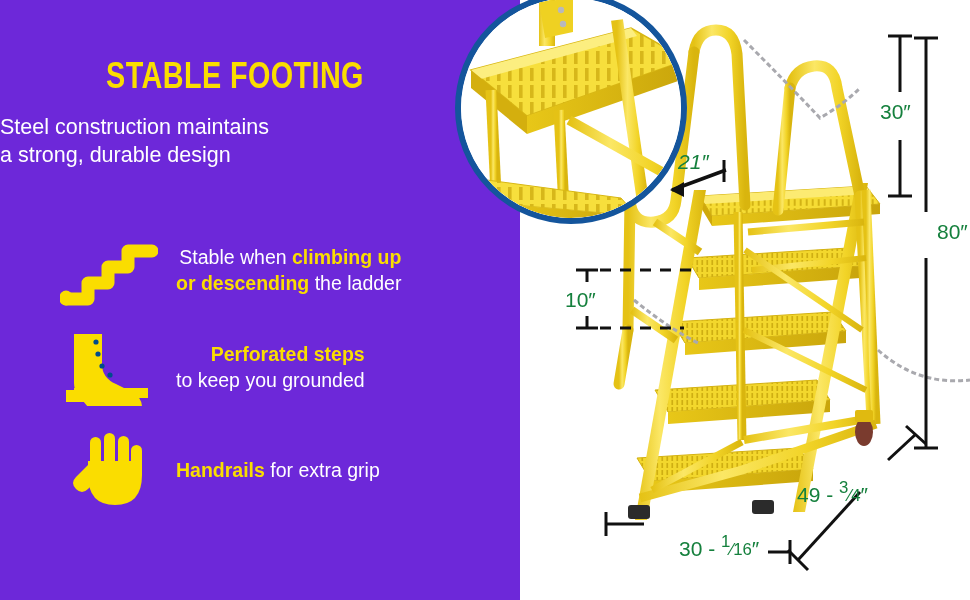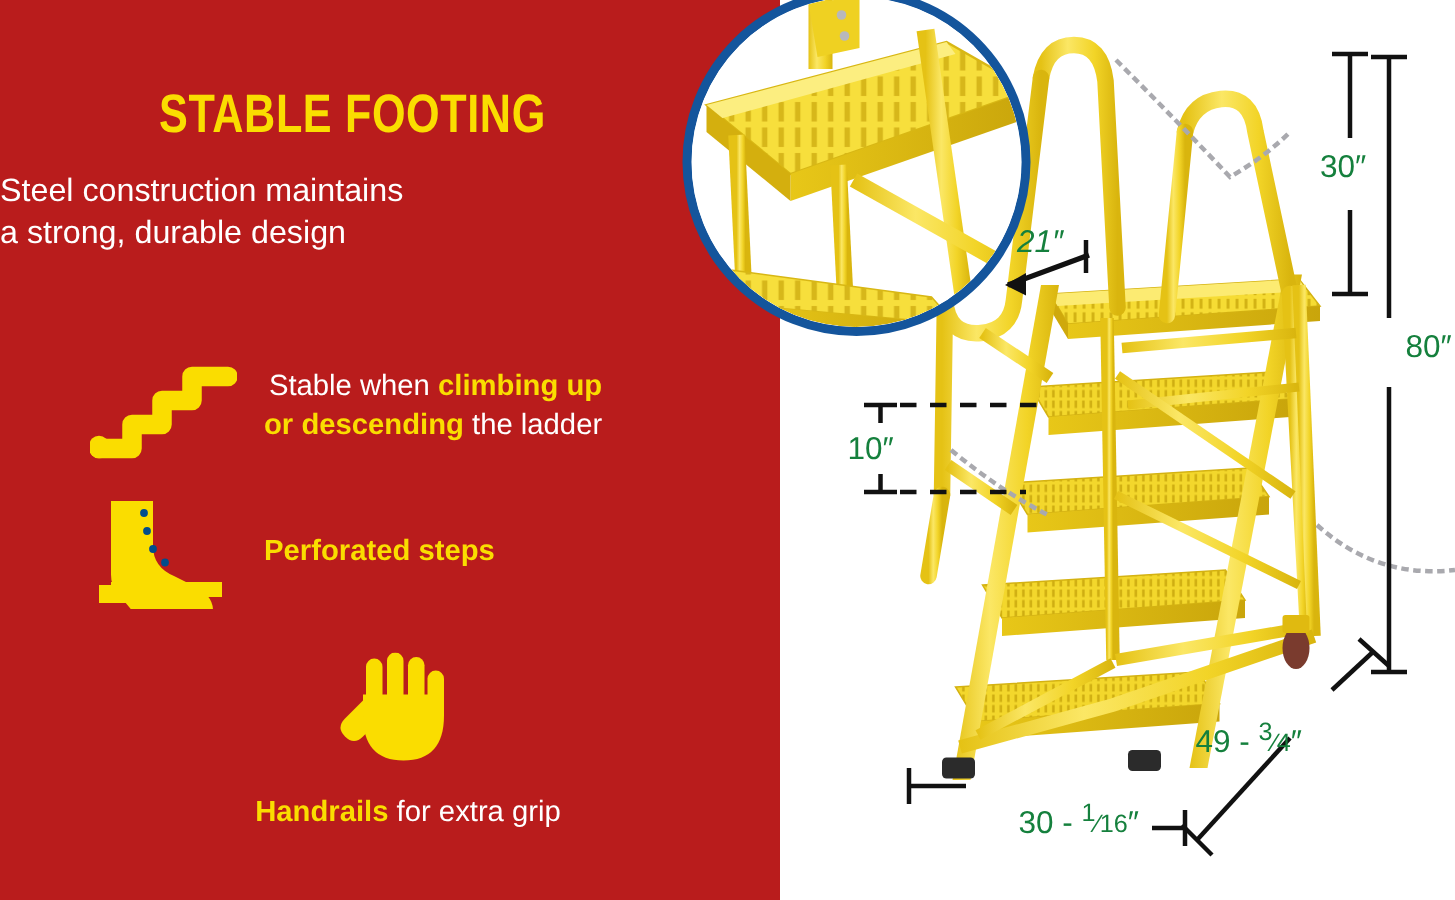--- a/index.html
+++ b/index.html
@@ -15,21 +15,21 @@
     width: 970px; height: 600px;
     background: #ffffff;
     overflow: hidden;
   }
 
   
   .blue-panel {
     position: absolute;
     left: 0; top: 0;
     width: 520px; height: 600px;
-    background: #b91c1c;
+    background: #6d28d9;
   }
   .headline {
     position: absolute;
     left: 0; top: 57px;
     width: 470px;
     text-align: center;
     color: #FADD00;
     font-family: "Liberation Sans Narrow", "Liberation Sans", sans-serif;
     font-weight: bold;
     font-size: 36px;
@@ -54,21 +54,21 @@
   
   .feature {
     position: absolute;
     left: 60px;
     width: 420px;
     display: flex;
     align-items: center;
   }
   .feature.f1 { top: 228px; height: 84px; }
   .feature.f2 { top: 322px; height: 90px; }
-  .feature.f3 { top: 416px; height: 84px; flex-direction: column; }
+  .feature.f3 { top: 428px; height: 84px; }
 
   .ficon {
     width: 112px;
     height: 84px;
     flex: 0 0 112px;
     display: flex;
     align-items: center;
     justify-content: flex-start;
   }
   .ftext {
@@ -342,20 +342,21 @@
           <path d="M14 60 h74 v10 H30 q-10 0 -16 -6 Z" fill="#FADD00"></path>
           <rect x="6" y="62" width="26" height="12" fill="#FADD00"></rect>
           <circle cx="36" cy="14" r="2.6" fill="#004C8C"></circle>
           <circle cx="38" cy="26" r="2.6" fill="#004C8C"></circle>
           <circle cx="42" cy="38" r="2.6" fill="#004C8C"></circle>
           <circle cx="50" cy="47" r="2.6" fill="#004C8C"></circle>
         </svg>
       </div>
       <div class="ftext">
         <span class="line"><b>Perforated steps</b></span>
+        <span class="line">to keep you grounded</span>
       </div>
     </div>
 
     <div class="feature f3">
       <div class="ficon">
         <svg width="98" height="74" viewBox="0 0 98 74">
           <g fill="#FADD00">
             <rect x="30" y="4" width="11" height="34" rx="5.5"></rect>
             <rect x="44" y="0" width="11" height="38" rx="5.5"></rect>
             <rect x="58" y="3" width="11" height="36" rx="5.5"></rect>

